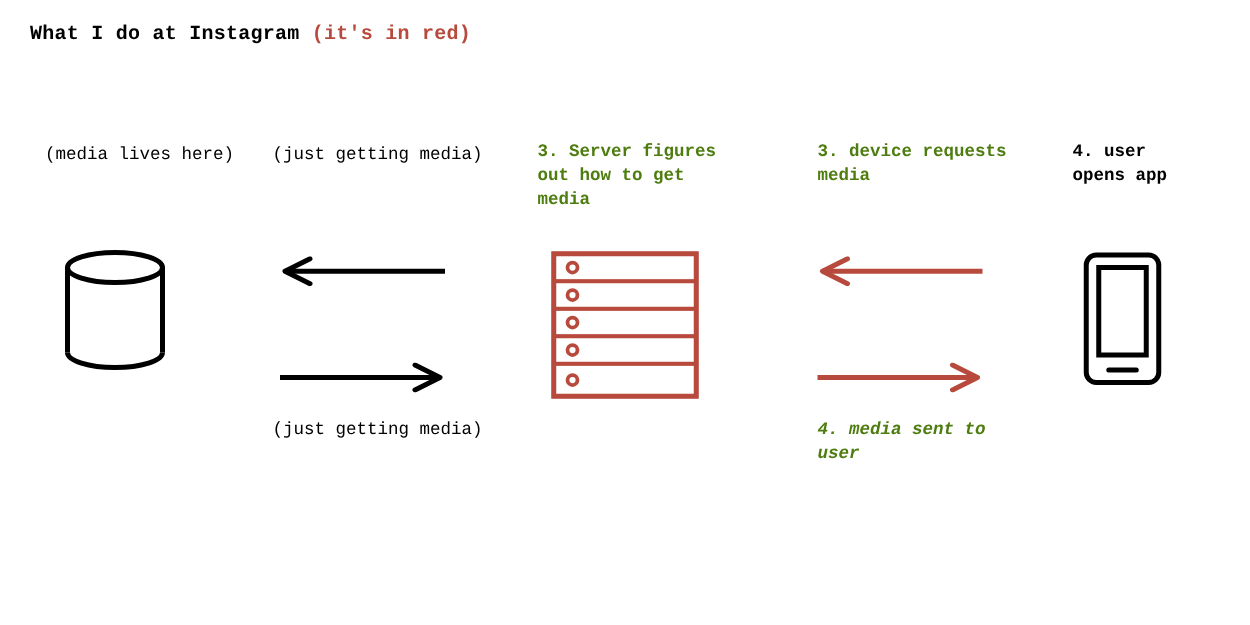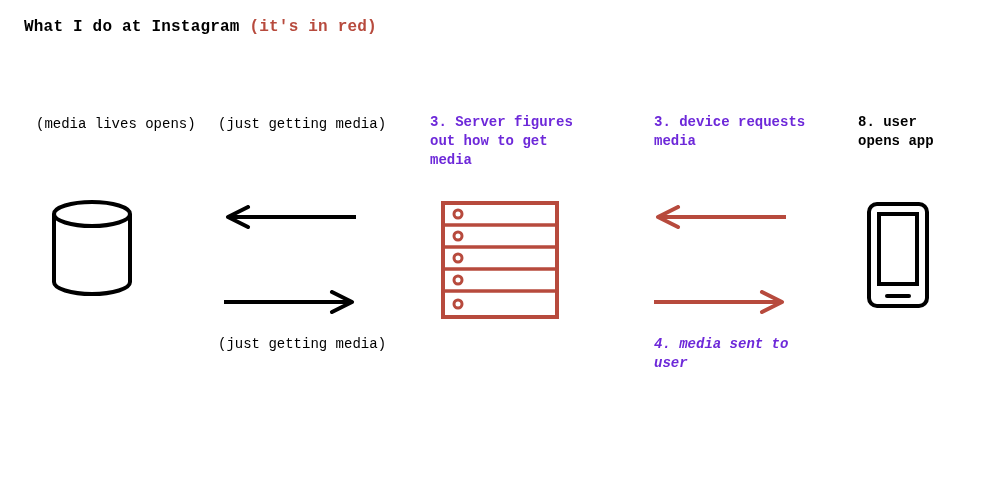--- a/index.html
+++ b/index.html
@@ -22,39 +22,39 @@
     letter-spacing: 0.2px;
     text-align: right;
   }
   .title .red { color: #b74a3d; }
   .label {
     position: absolute;
     font-size: 14px;
     line-height: 1.35;
     white-space: pre-line;
   }
-  .red { color: #6d28d9; font-weight: 600; }
+  .red { color: #4d7c0f; font-weight: 600; }
   .black-bold { font-weight: 600; }
   svg { position: absolute; }
 </style>
 </head>
 <body>
 
 <div class="title">
   <span>What I do at Instagram </span><span class="red">(it's in red)</span>
 </div>
 
-<div class="label" style="left:36px; top:115px;">(media lives opens)</div>
+<div class="label" style="left:36px; top:115px;">(media lives here)</div>
 <div class="label" style="left:218px; top:115px;">(just getting media)</div>
 <div class="label red" style="left:430px; top:113px; max-width:160px;">3. Server figures
 out how to get
 media</div>
 <div class="label red" style="left:654px; top:113px; max-width:170px;">3. device requests
 media</div>
-<div class="label black-bold" style="left:858px; top:113px; max-width:110px;">8. user
+<div class="label black-bold" style="left:858px; top:113px; max-width:110px;">4. user
 opens app</div>
 
 <div class="label" style="left:218px; top:335px;">(just getting media)</div>
 <div class="label red" style="left:654px; top:335px; max-width:170px;font-style:italic;">4. media sent to
    user</div>
 
 <svg style="left:50px; top:200px;" width="84" height="96" viewBox="0 0 84 96">
   <ellipse cx="42" cy="14" rx="38" ry="12" fill="none" stroke="#000" stroke-width="4"></ellipse>
   <path d="M4 14 V82" fill="none" stroke="#000" stroke-width="4"></path>
   <path d="M80 14 V82" fill="none" stroke="#000" stroke-width="4"></path>

